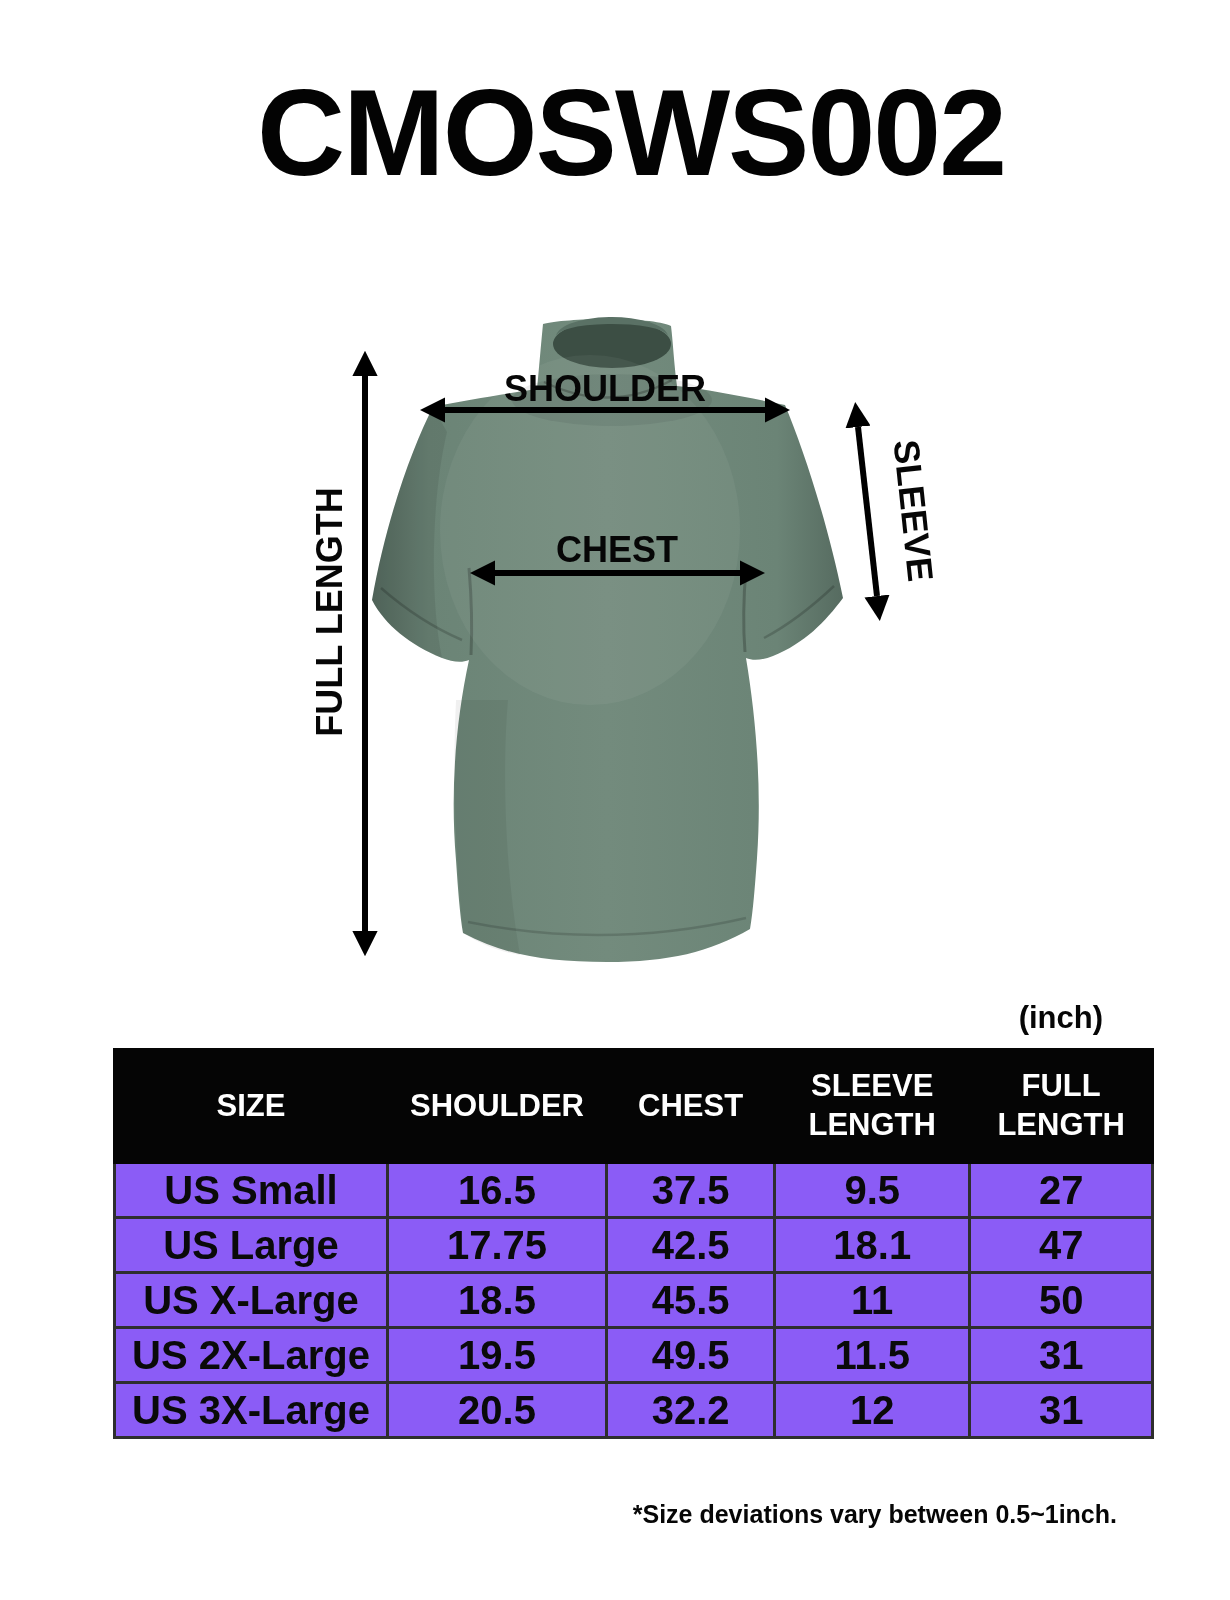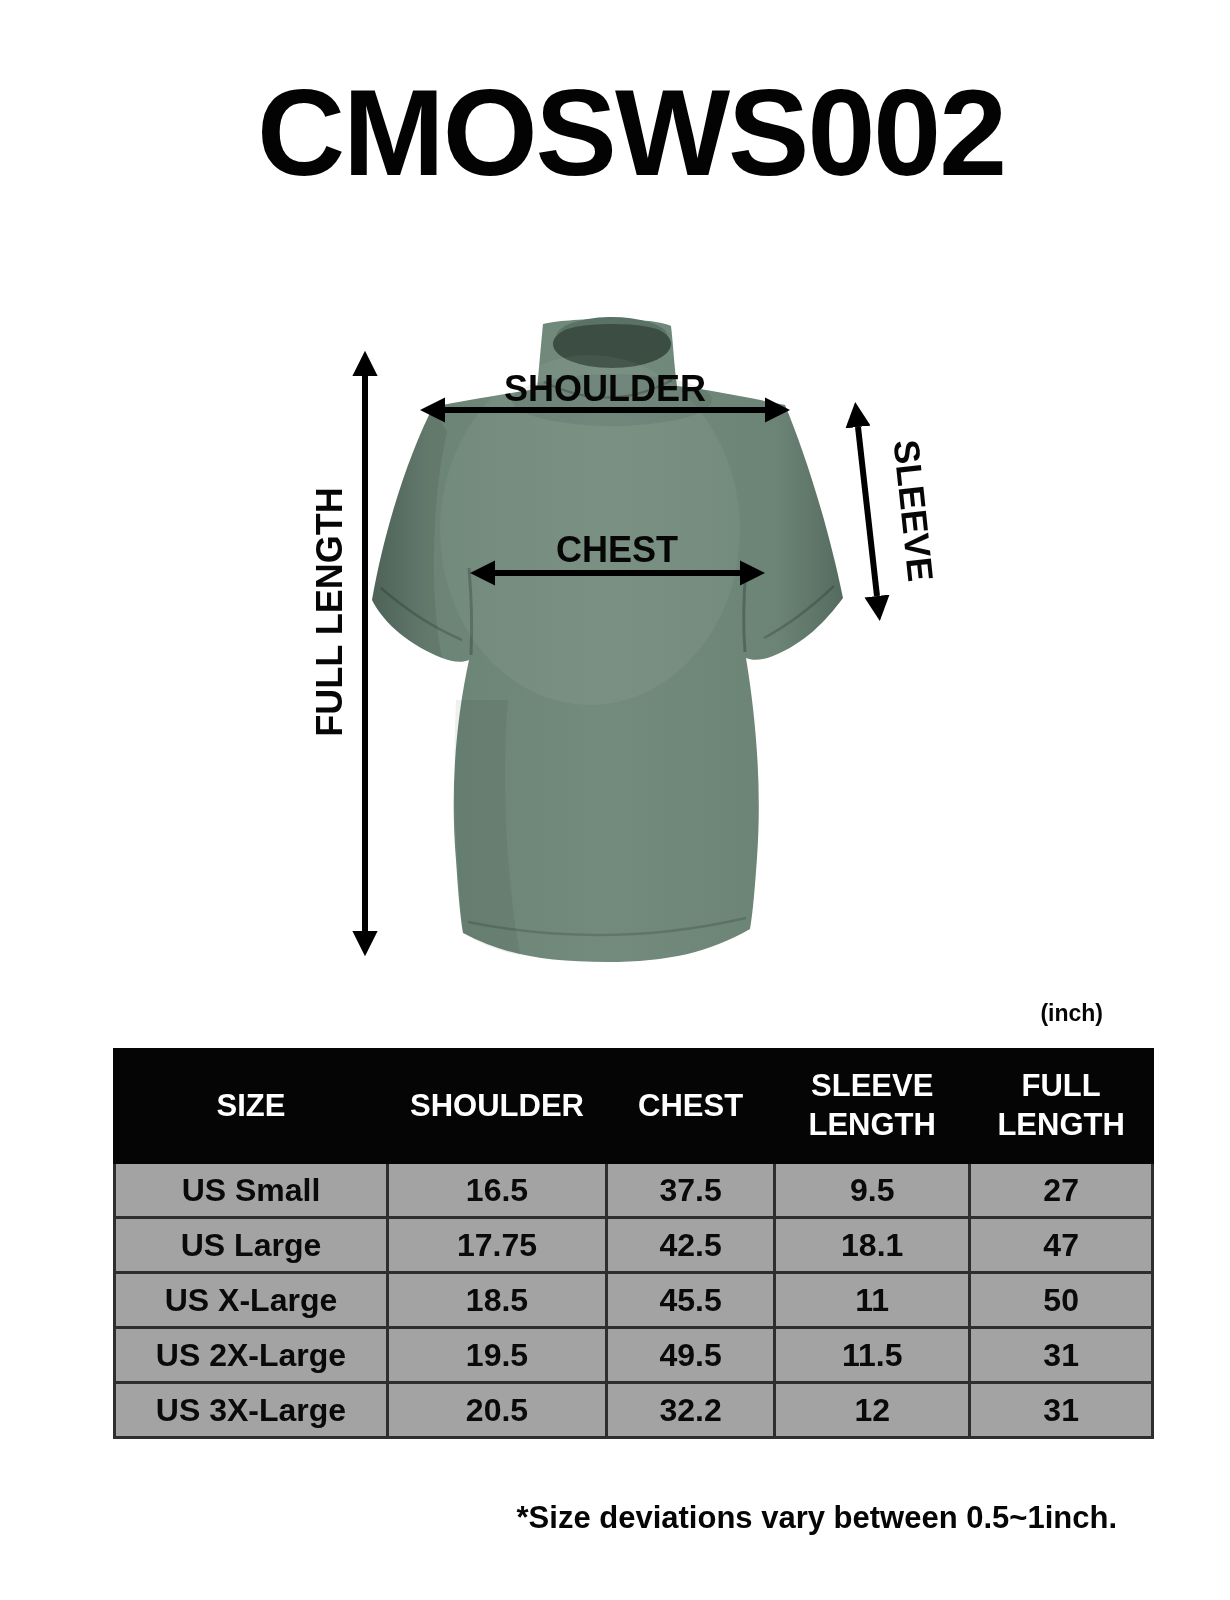--- a/index.html
+++ b/index.html
@@ -12,39 +12,39 @@
     text-align:center;font-size:122px;font-weight:700;letter-spacing:-2px;
     line-height:1.1;color:#030303;
   }
   .diagram{position:absolute;left:0;top:0;}
   .diagram text{
     font-family:"Liberation Sans",sans-serif;font-weight:700;
     font-size:36px;fill:#060606;
   }
   .unit-label{
     position:absolute;top:1000px;right:127px;
-    font-size:23px;font-weight:700;color:#060606;
+    font-size:31px;font-weight:700;color:#060606;
   }
   .size-table{
     position:absolute;left:113px;top:1048px;width:1041px;
     border-collapse:collapse;table-layout:fixed;
   }
   .size-table th{
     background:#050505;color:#ffffff;font-size:31px;font-weight:700;
     height:110px;line-height:1.25;padding:0 6px;border:3px solid #050505;
     text-align:center;vertical-align:middle;
   }
   .size-table td{
-    background:#a3a3a3;color:#0a0a0a;font-size:32px;font-weight:700;
+    background:#8b5cf6;color:#0a0a0a;font-size:40px;font-weight:700;
     height:52px;padding:0;border:3px solid #2e2e2e;
     text-align:center;vertical-align:middle;
   }
   .footnote{
     position:absolute;top:1500px;right:113px;
-    font-size:31px;font-weight:700;color:#060606;white-space:nowrap;
+    font-size:25px;font-weight:700;color:#060606;white-space:nowrap;
   }
 </style>
 </head>
 <body>
 
 <div class="canvas">
 
   <h1 class="title">CMOSWS002</h1>
 
   <svg class="diagram" width="1230" height="1000" viewBox="0 0 1230 1000" aria-hidden="true">

